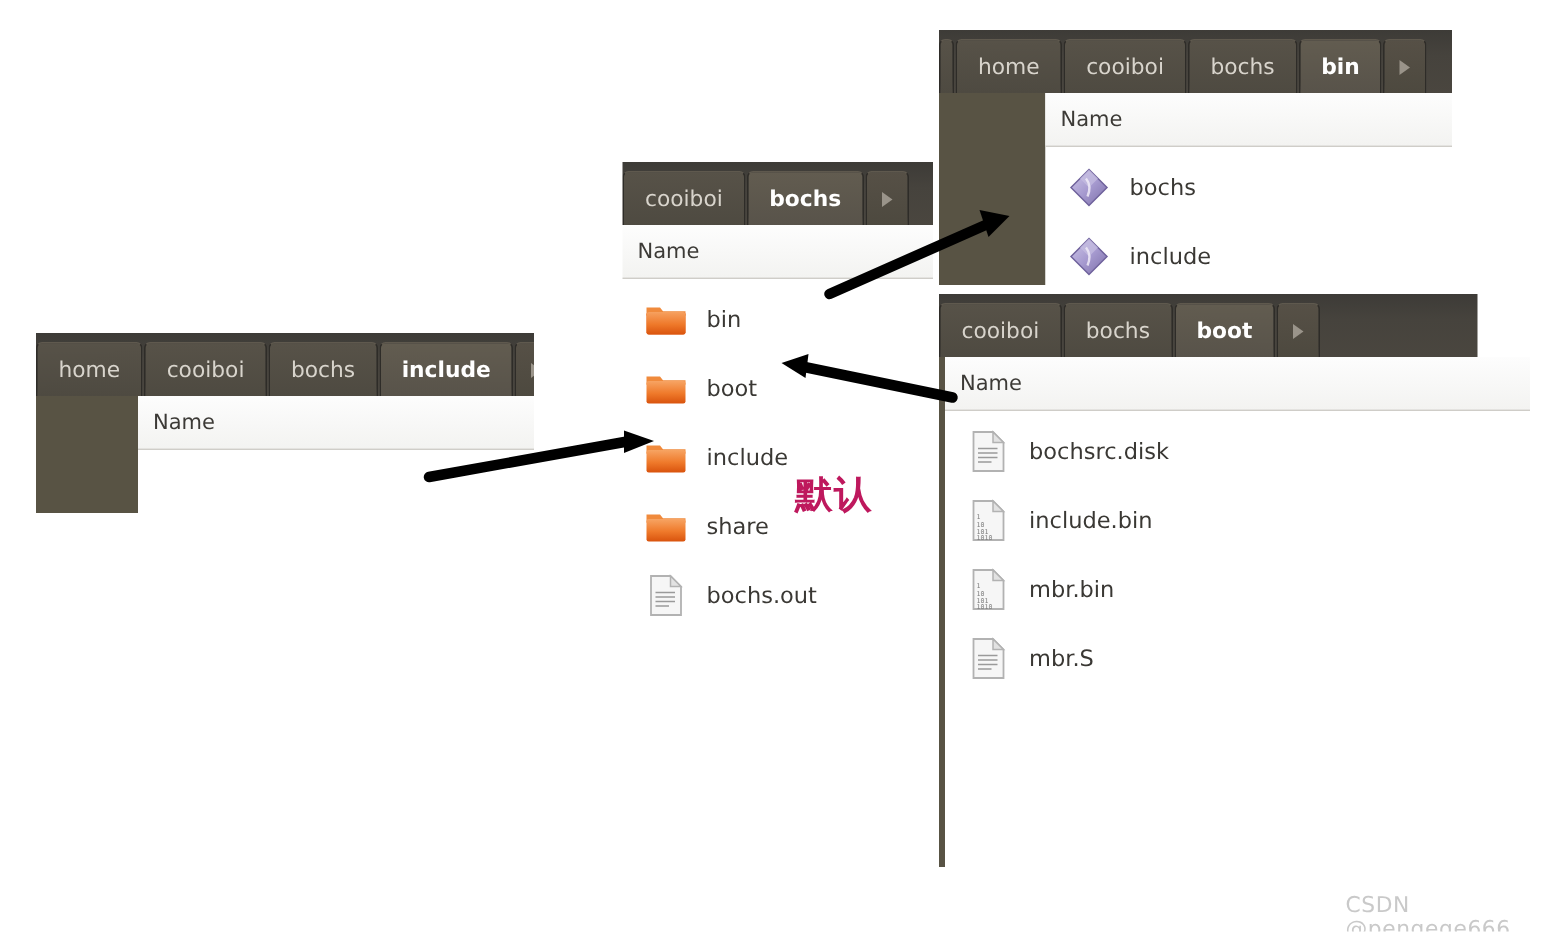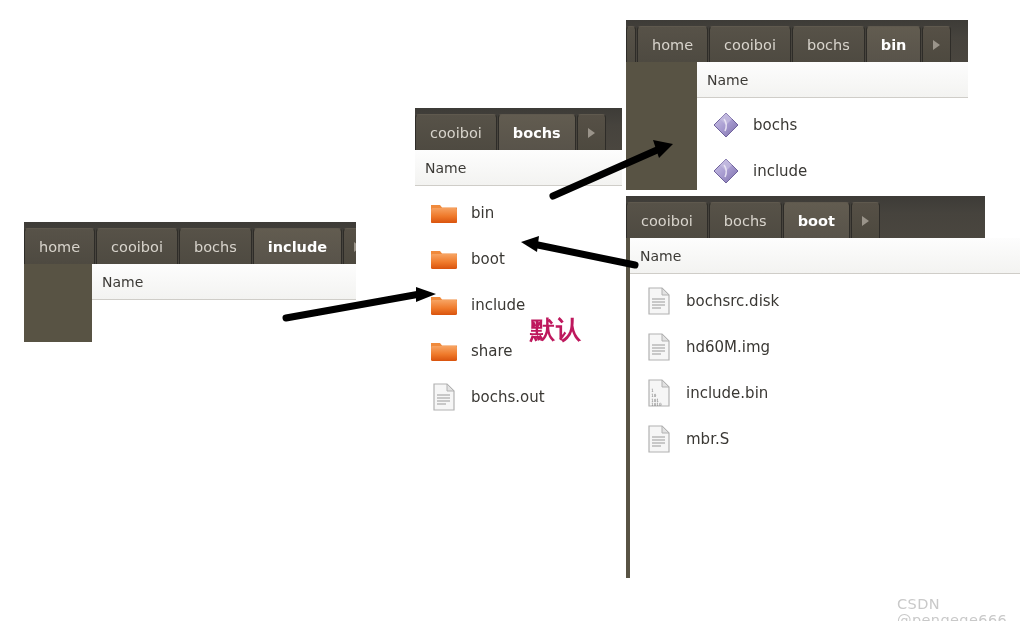--- a/index.html
+++ b/index.html
@@ -268,61 +268,61 @@
               <g stroke="#9a9a9a" stroke-width="1">
                 <line x1="8" y1="13" x2="21" y2="13"></line>
                   <line x1="8" y1="16" x2="21" y2="16"></line>
                 <line x1="8" y1="19" x2="21" y2="19"></line>
                   <line x1="8" y1="22" x2="17" y2="22"></line>
               </g>
             </svg>
             <span class="label">bochsrc.disk</span>
           </div>
 
+
+          <div class="row">
+            <svg class="ico" viewBox="0 0 30 30">
+              <path d="M5 2 h13 l7 7 v19 h-20 z" fill="#f6f6f6" stroke="#b2b2b2" stroke-width="1.2"></path>
+              <path d="M18 2 v7 h7 z" fill="#e2e2e2" stroke="#b2b2b2" stroke-width="1"></path>
+              <g fill="#7d7d7d" font-size="4.4" font-family="DejaVu Sans Mono, monospace">
+                <text x="7" y="14">1</text>
+                <text x="7" y="19">10</text>
+                <text x="7" y="24">101</text>
+                <text x="7" y="28">1010</text>
+              </g>
+            </svg>
+            <span class="label">include.bin</span>
+          </div>
+
+
+          <div class="row">
+            <svg class="ico" viewBox="0 0 30 30">
+              <path d="M5 2 h13 l7 7 v19 h-20 z" fill="#f6f6f6" stroke="#b2b2b2" stroke-width="1.2"></path>
+              <path d="M18 2 v7 h7 z" fill="#e2e2e2" stroke="#b2b2b2" stroke-width="1"></path>
+              <g fill="#7d7d7d" font-size="4.4" font-family="DejaVu Sans Mono, monospace">
+                <text x="7" y="14">1</text>
+                <text x="7" y="19">10</text>
+                <text x="7" y="24">101</text>
+                <text x="7" y="28">1010</text>
+              </g>
+            </svg>
+            <span class="label">mbr.bin</span>
+          </div>
+
           <div class="row">
             <svg class="ico" viewBox="0 0 30 30">
               <path d="M5 2 h13 l7 7 v19 h-20 z" fill="#f6f6f6" stroke="#b2b2b2" stroke-width="1.2"></path>
               <path d="M18 2 v7 h7 z" fill="#e2e2e2" stroke="#b2b2b2" stroke-width="1"></path>
               <g stroke="#9a9a9a" stroke-width="1">
                 <line x1="8" y1="13" x2="21" y2="13"></line>
                   <line x1="8" y1="16" x2="21" y2="16"></line>
                 <line x1="8" y1="19" x2="21" y2="19"></line>
                   <line x1="8" y1="22" x2="17" y2="22"></line>
               </g>
             </svg>
-            <span class="label">hd60M.img</span>
-          </div>
-
-          <div class="row">
-            <svg class="ico" viewBox="0 0 30 30">
-              <path d="M5 2 h13 l7 7 v19 h-20 z" fill="#f6f6f6" stroke="#b2b2b2" stroke-width="1.2"></path>
-              <path d="M18 2 v7 h7 z" fill="#e2e2e2" stroke="#b2b2b2" stroke-width="1"></path>
-              <g fill="#7d7d7d" font-size="4.4" font-family="DejaVu Sans Mono, monospace">
-                <text x="7" y="14">1</text>
-                <text x="7" y="19">10</text>
-                <text x="7" y="24">101</text>
-                <text x="7" y="28">1010</text>
-              </g>
-            </svg>
-            <span class="label">include.bin</span>
-          </div>
-
-
-
-          <div class="row">
-            <svg class="ico" viewBox="0 0 30 30">
-              <path d="M5 2 h13 l7 7 v19 h-20 z" fill="#f6f6f6" stroke="#b2b2b2" stroke-width="1.2"></path>
-              <path d="M18 2 v7 h7 z" fill="#e2e2e2" stroke="#b2b2b2" stroke-width="1"></path>
-              <g stroke="#9a9a9a" stroke-width="1">
-                <line x1="8" y1="13" x2="21" y2="13"></line>
-                  <line x1="8" y1="16" x2="21" y2="16"></line>
-                <line x1="8" y1="19" x2="21" y2="19"></line>
-                  <line x1="8" y1="22" x2="17" y2="22"></line>
-              </g>
-            </svg>
             <span class="label">mbr.S</span>
           </div>
 
         </div>
       </div>
     </div>
   </div>
 
   <div class="arrowline" style="left:280px; top:280px; width:170px; height:60px;">
     <svg width="170" height="60" viewBox="0 0 170 60">

